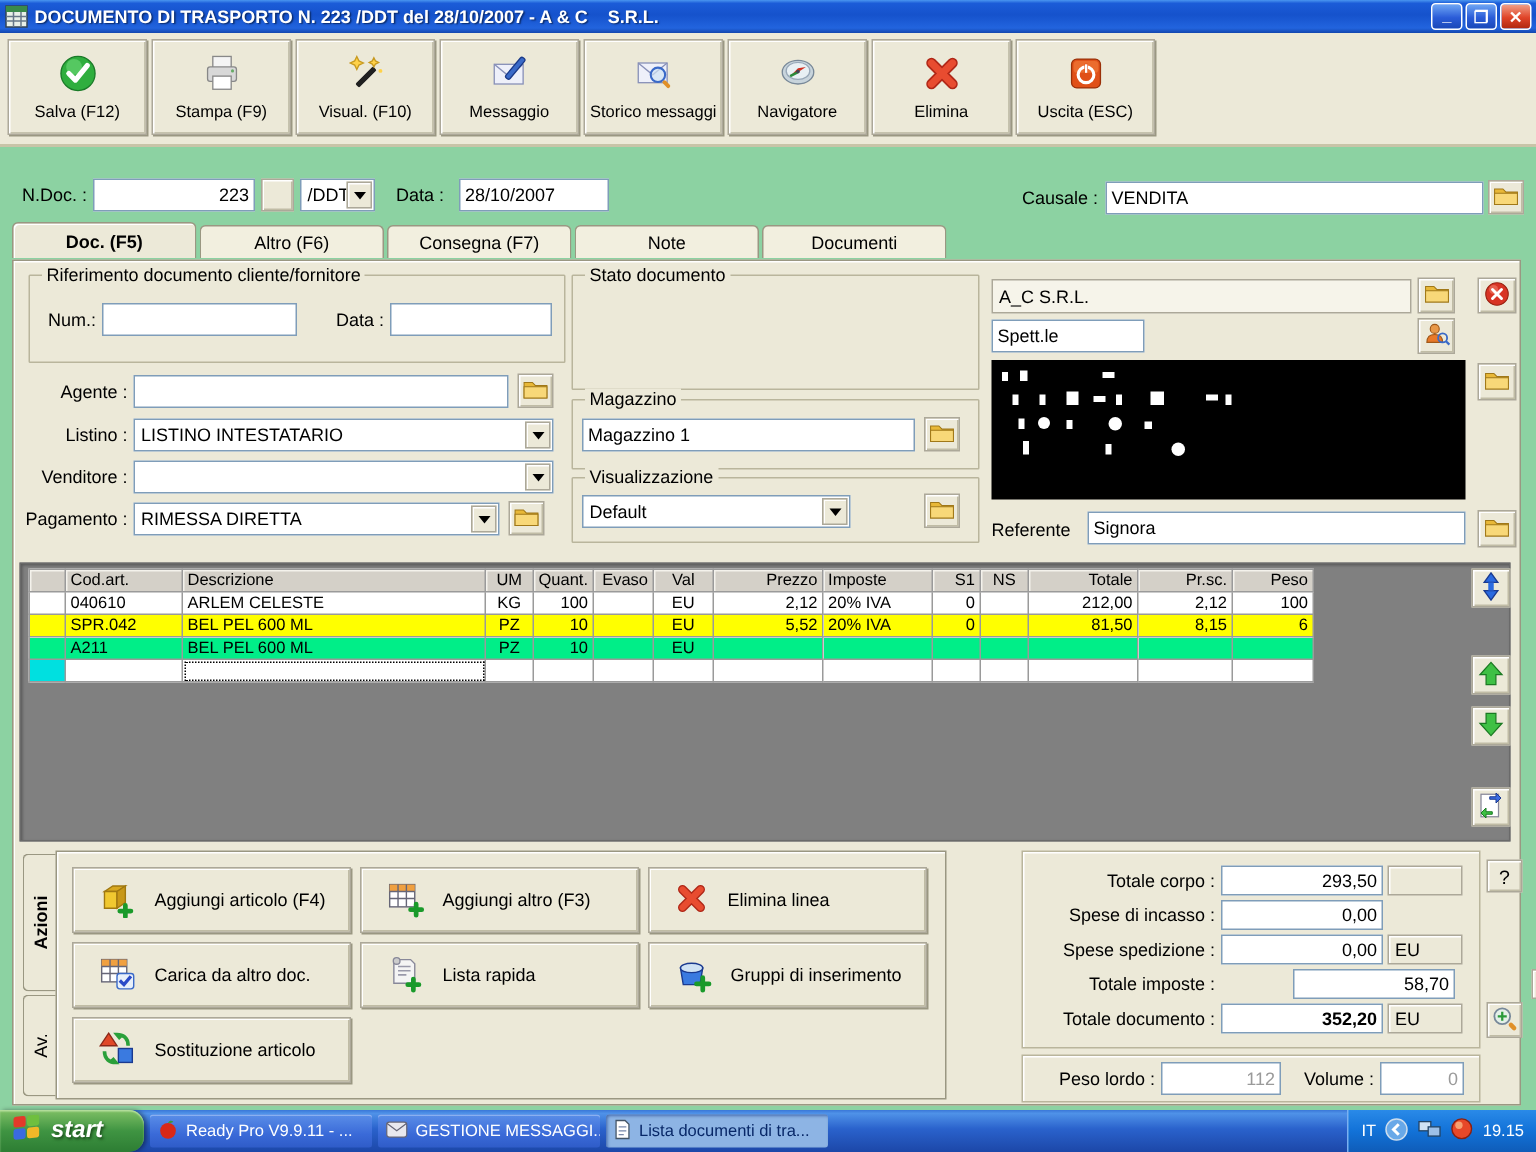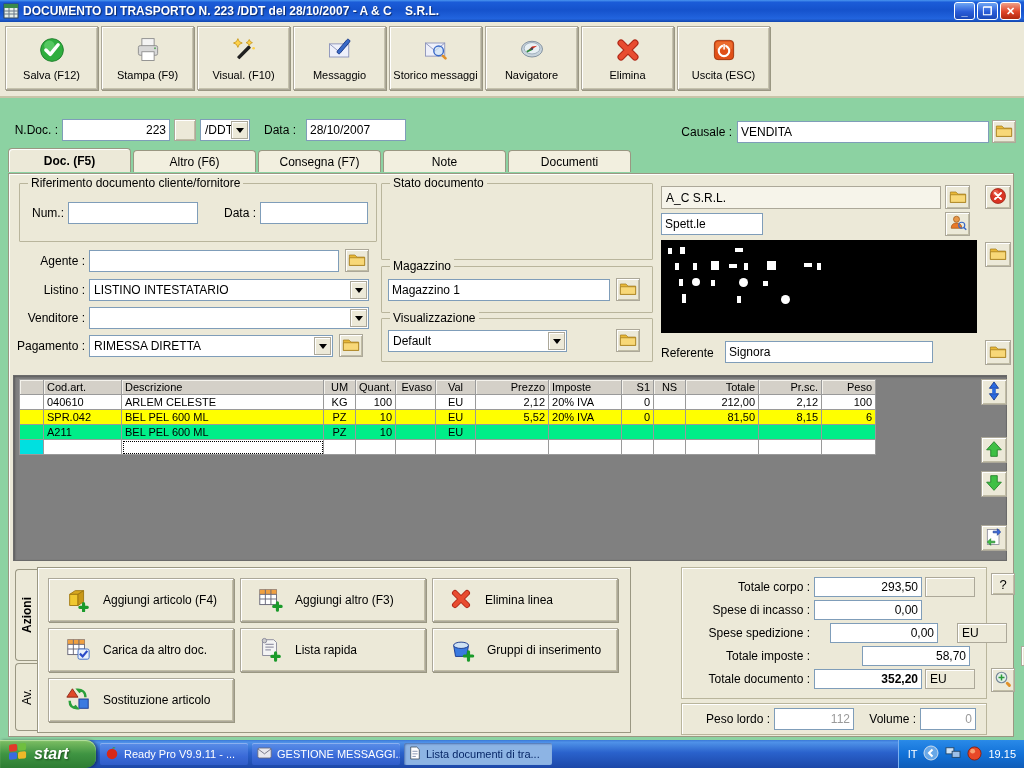--- a/index.html
+++ b/index.html
@@ -370,21 +370,21 @@
         <i style="left:120px;top:55px;width:9px;height:9px;border-radius:50%;"></i>
     </div>
     <span class="xp-btn abs" style="left:976px;top:68px;width:26px;height:25px;">
         <span class="js-icon"><svg width="18" height="15" viewBox="0 0 26 21">
             <path d="M2 4 h8 l3 3 h11 v12 h-22 z" fill="#e8b838" stroke="#a07818"></path>
             <path d="M2 8 h22 v11 h-22 z" fill="#f8d878" stroke="#a07818"></path>
           </svg></span>
       </span>
 
     <span class="lbl-r abs" style="left:652px;top:172px;width:60px;text-align:left;">Referente</span>
-    <span class="xp-input abs" style="left:716px;top:167px;width:208px;">Signora</span>
+    <span class="xp-input abs" style="left:716px;top:167px;width:252px;">Signora</span>
     <span class="xp-btn abs" style="left:976px;top:166px;width:26px;height:25px;">
         <span class="js-icon"><svg width="18" height="15" viewBox="0 0 26 21">
             <path d="M2 4 h8 l3 3 h11 v12 h-22 z" fill="#e8b838" stroke="#a07818"></path>
             <path d="M2 8 h22 v11 h-22 z" fill="#f8d878" stroke="#a07818"></path>
           </svg></span>
       </span>
 
     <div class="grid-wrap">
       <table class="items" id="itemsTable">
           <tbody>
@@ -569,21 +569,21 @@
     <div class="totals-panel" id="totalsPanel">
         <div class="t-row" style="left: 4px; top: 8px;">
           <span class="t-lbl">Totale corpo :</span>
           <span class="xp-input num t-val" style="height:20px;">293,50</span>
           <span class="t-unit"></span>
         </div>
         <div class="t-row" style="left: 4px; top: 31px;">
           <span class="t-lbl">Spese di incasso :</span>
           <span class="xp-input num t-val" style="height:20px;">0,00</span>
         </div>
-        <div class="t-row" style="left: 4px; top: 54px; gap: 16px;">
+        <div class="t-row" style="left: 4px; top: 54px;">
           <span class="t-lbl">Spese spedizione :</span>
           <span class="xp-input num t-val" style="height:20px;">0,00</span>
           <span class="t-unit">EU</span>
         </div>
         <div class="t-row" style="left: 4px; top: 77px; gap: 48px;">
           <span class="t-lbl">Totale imposte :</span>
           <span class="xp-input num t-val" style="height:20px;">58,70</span>
           <span class="t-unit">EU</span>
         </div>
         <div class="t-row" style="left: 4px; top: 100px;">

